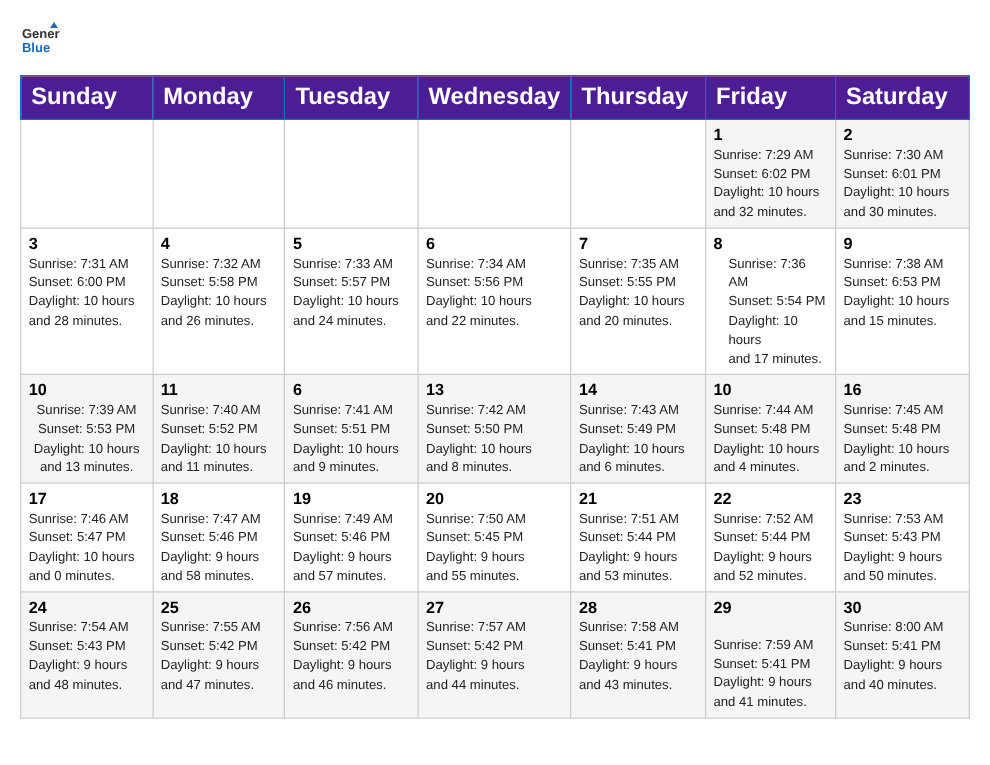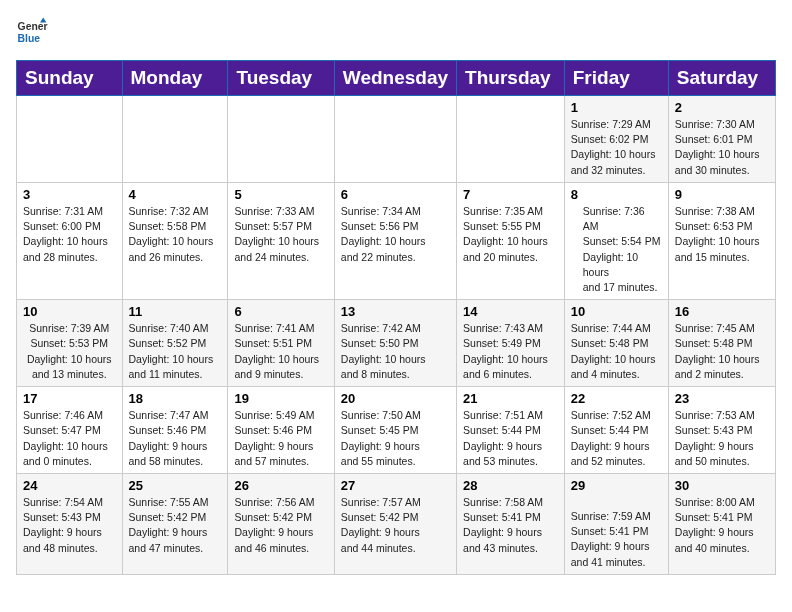--- a/index.html
+++ b/index.html
@@ -249,21 +249,21 @@
         </td>
         <td>
           <span class="day-num">18</span>
           <div class="day-info" style="white-space: pre-line;">Sunrise: 7:47 AM
 Sunset: 5:46 PM
 Daylight: 9 hours
 and 58 minutes.</div>
         </td>
         <td>
           <span class="day-num">19</span>
-          <div class="day-info" style="white-space: pre-line;">Sunrise: 5:49 AM
+          <div class="day-info" style="white-space: pre-line;">Sunrise: 7:49 AM
 Sunset: 5:46 PM
 Daylight: 9 hours
 and 57 minutes.</div>
         </td>
         <td>
           <span class="day-num">20</span>
           <div class="day-info" style="white-space: pre-line;">Sunrise: 7:50 AM
 Sunset: 5:45 PM
 Daylight: 9 hours
 and 55 minutes.</div>

